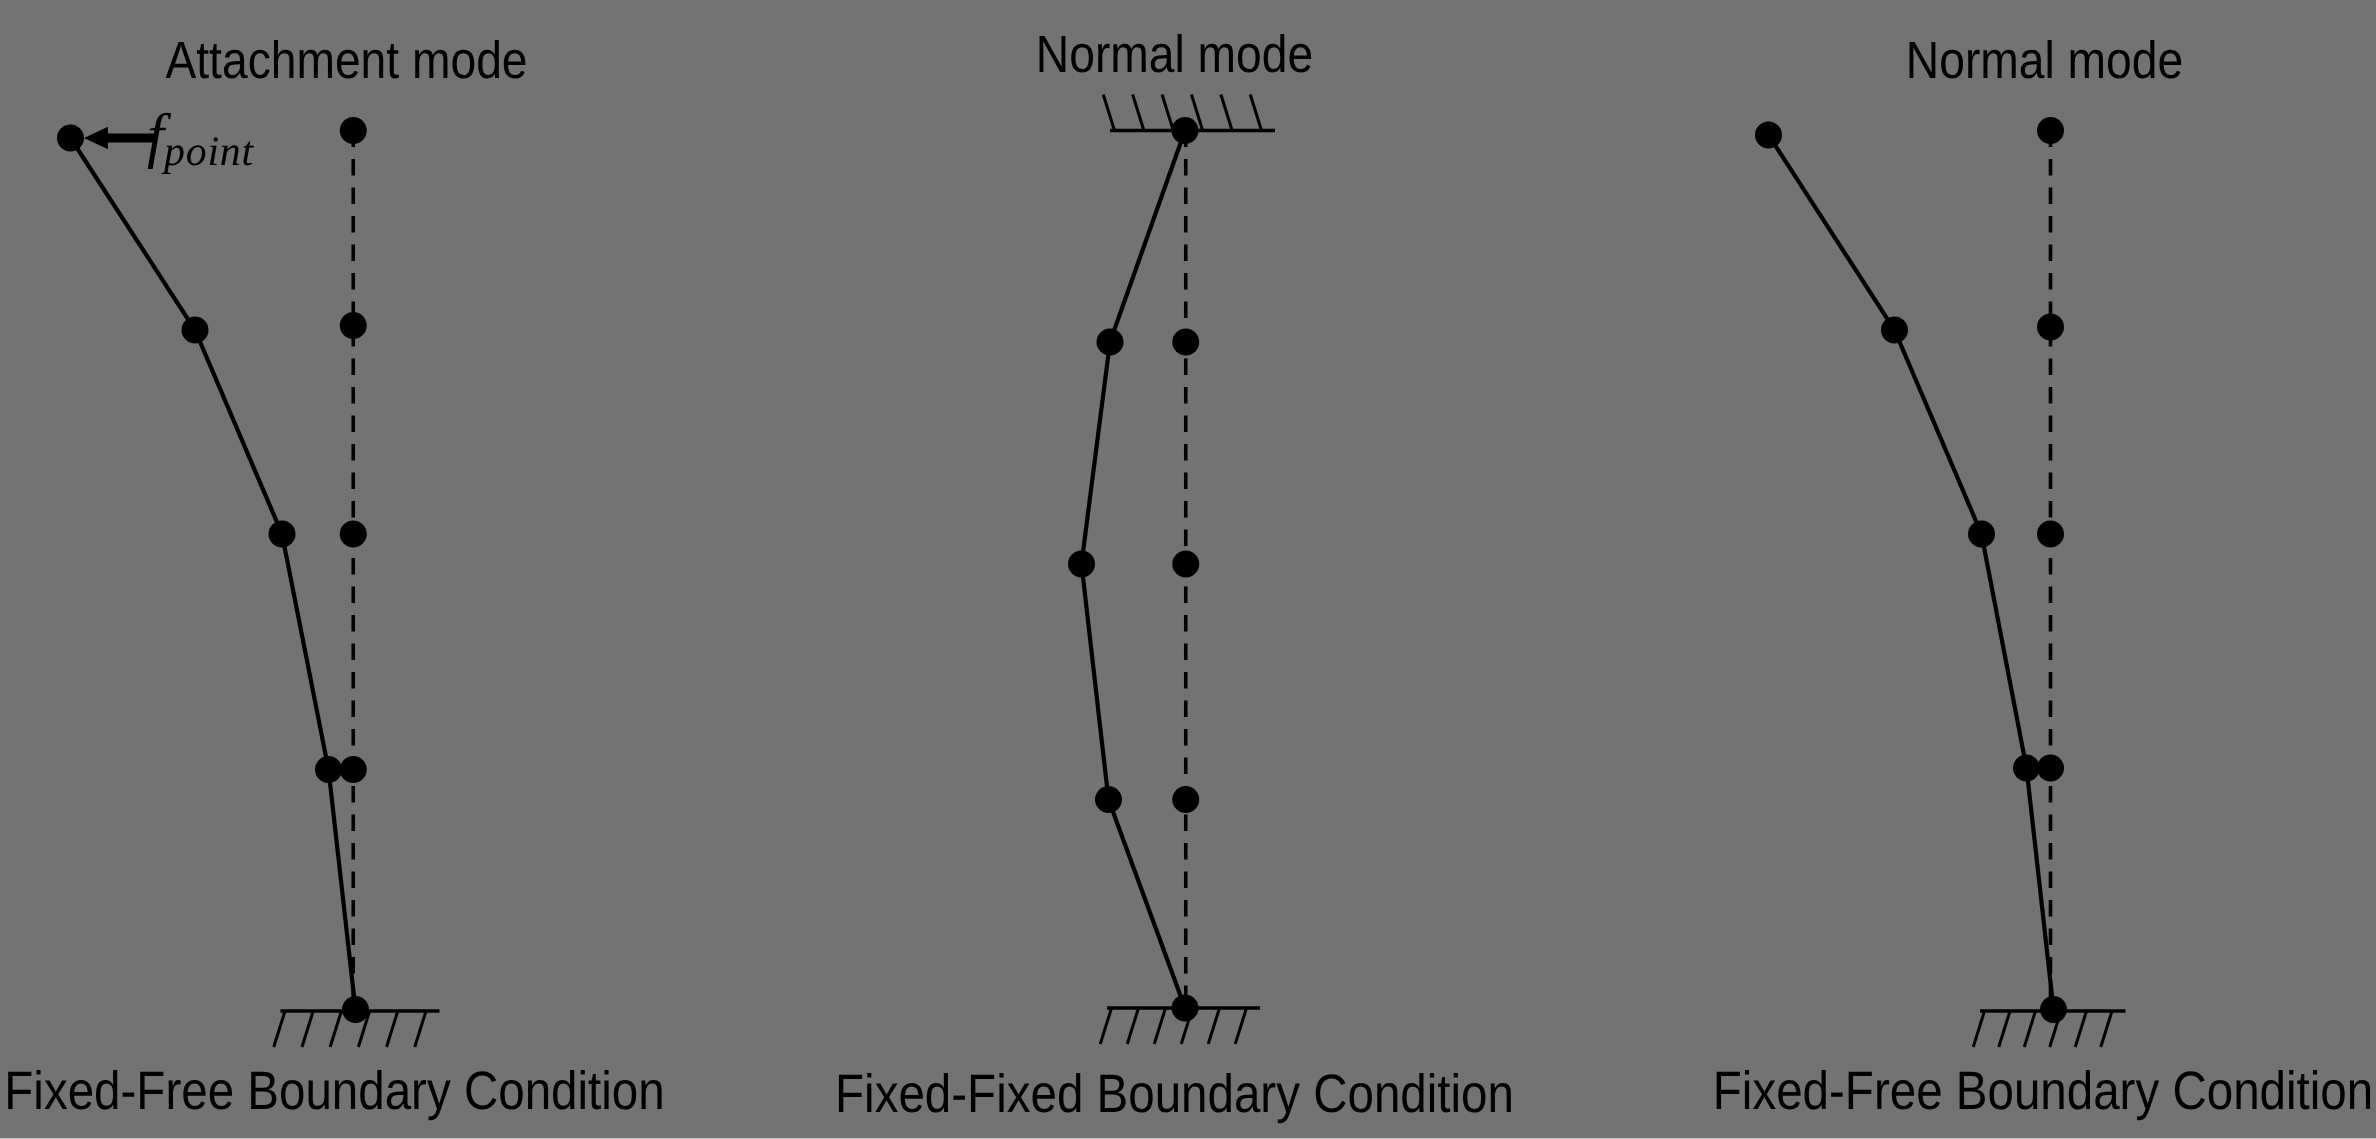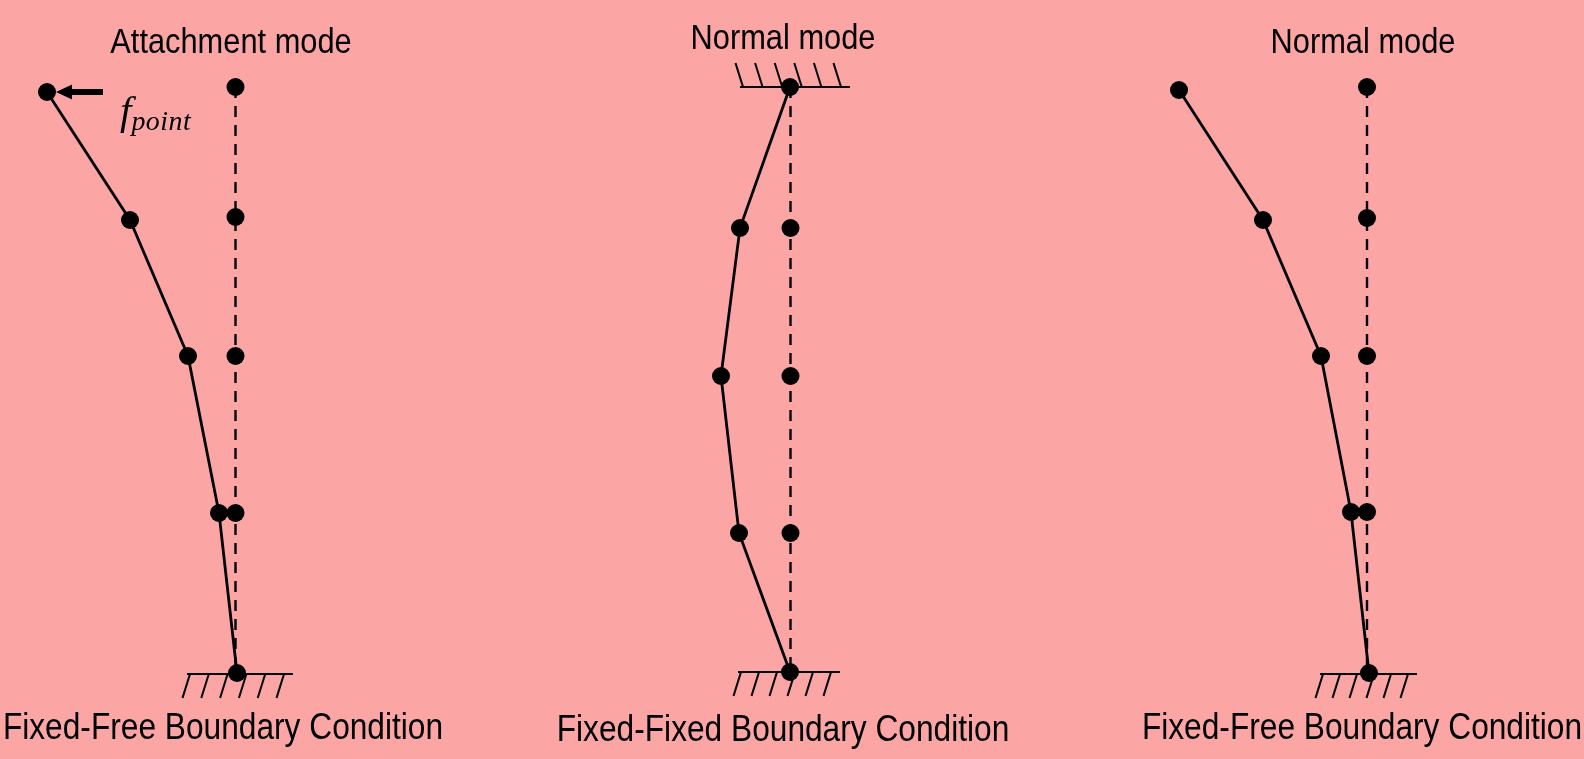--- a/index.html
+++ b/index.html
@@ -1,19 +1,19 @@
 <!DOCTYPE html>
 <html><head>
 <meta charset="utf-8">
 <style>
   html,body{margin:0;padding:0;background:#ffffff;}
   .stage{
     position:relative;
     width:1584px;height:759px;
-    background:#fca5a5;
+    background:#737373;
     overflow:hidden;
     font-family:"Liberation Sans",sans-serif;
   }
   .stage svg{position:absolute;left:0;top:0;}
   .txt{
     position:absolute;
     white-space:nowrap;
     color:#000;
     line-height:1.1;
     transform:scaleX(0.88) translateX(-50%);
@@ -117,15 +117,15 @@
     </svg>
 
   <div class="txt panel-title" style="left: 231px; top: 22px;">Attachment mode</div>
   <div class="txt panel-title" style="left: 783px; top: 18px;">Normal mode</div>
   <div class="txt panel-title" style="left: 1363px; top: 22px;">Normal mode</div>
 
   <div class="txt panel-caption" style="left: 223px; top: 707px;">Fixed-Free Boundary Condition</div>
   <div class="txt panel-caption" style="left: 783px; top: 709px;">Fixed-Fixed Boundary Condition</div>
   <div class="txt panel-caption" style="left: 1362px; top: 707px;">Fixed-Free Boundary Condition</div>
 
-  <div class="flabel" id="force-label" style="left: 120px; top: 70px; margin-top: 20px;"><span>f</span><sub>point</sub></div>
+  <div class="flabel" id="force-label" style="left: 98px; top: 70px;"><span>f</span><sub>point</sub></div>
 
 </div>
 
 </body></html>

